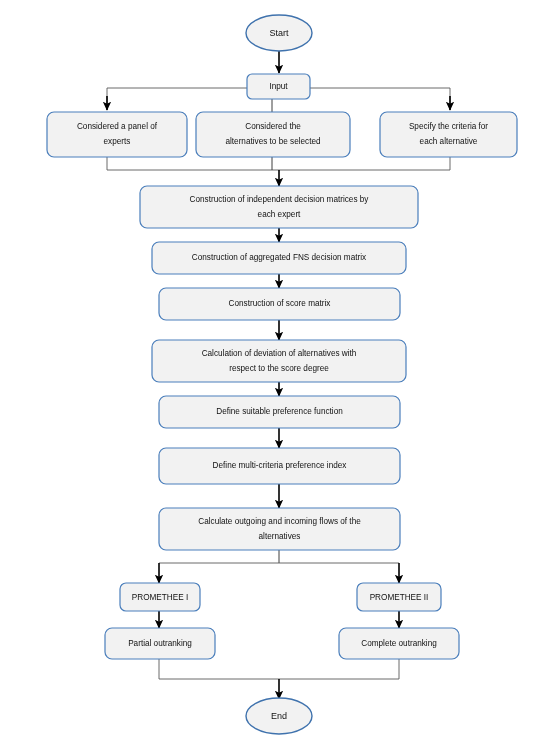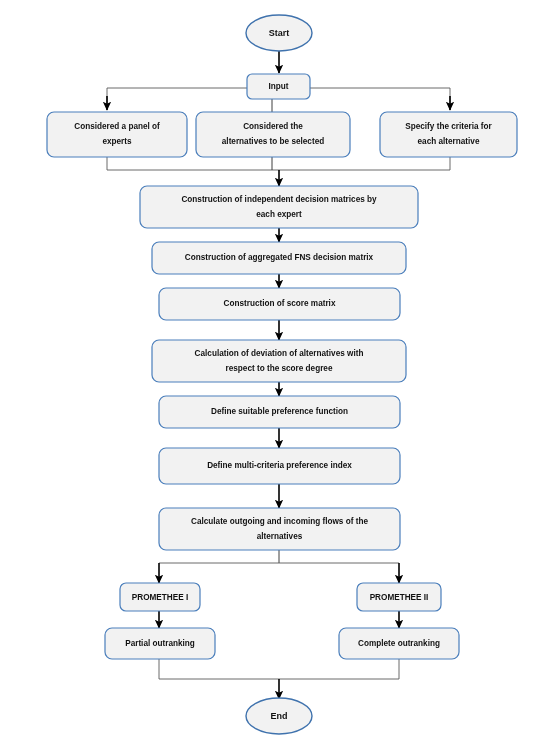--- a/index.html
+++ b/index.html
@@ -11,21 +11,20 @@
   body {
     width: 558px;
     height: 746px;
     font-family: "Liberation Sans", sans-serif;
     overflow: hidden;
   }
   #flowchart-root {
     position: relative;
     width: 558px;
     height: 746px;
-    font-weight: bold;
   }
   svg.flow-canvas {
     position: absolute;
     top: 0;
     left: 0;
     width: 558px;
     height: 746px;
   }
   .node-box {
     fill: #f2f2f2;

